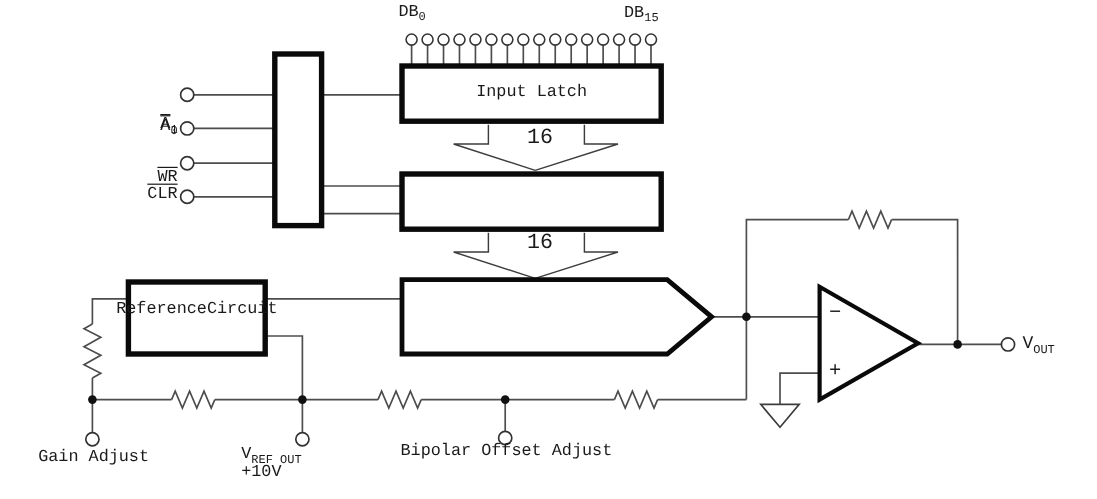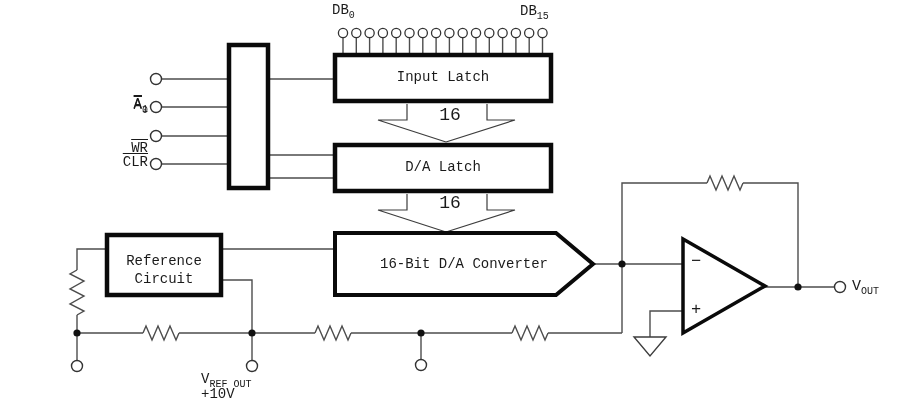--- a/index.html
+++ b/index.html
@@ -159,31 +159,31 @@
   <div class="lbl" style="left:332px; top:3px;"><span>DB</span><sub>0</sub></div>
   <div class="lbl" style="left:520px; top:4px;"><span>DB</span><sub>15</sub></div>
 
   <div class="lbl ctl" style="right:766px; top:70px;margin-top:27px;"><span class="ovl">A</span><sub>1</sub></div>
   <div class="lbl ctl" style="right:766px; top:98px;"><span class="ovl">A</span><sub>0</sub></div>
   <div class="lbl ctl" style="right:766px; top:127px;margin-top:14px;"><span class="ovl">WR</span></div>
   <div class="lbl ctl" style="right:766px; top:155px;"><span class="ovl">CLR</span></div>
 
   <div class="lbl blk-lbl" style="left:335px; top:55px; width:216px; height:46px;">Input Latch</div>
   <div class="lbl bus-w" style="left:425px; top:106px; width:50px;">16</div>
-  <div class="lbl blk-lbl" style="left:335px; top:145px; width:216px; height:46px;">D/A Latch</div>
   <div class="lbl bus-w" style="left:425px; top:194px; width:50px;">16</div>
-  <div class="lbl blk-lbl" style="left:335px; top:235px; width:258px; height:60px;">16-Bit D/A Converter</div>
-  <div class="lbl blk-lbl" style="left:107px; top:240px; width:114px; height:60px; flex-direction:column; line-height:18px;">
+  <div class="lbl blk-lbl" style="left:107px; top:228px; width:114px; height:60px; line-height:18px;">
     <span>Reference</span>
     <span>Circuit</span>
   </div>
 
   <div class="lbl sign" style="left:687px; top:253px;">−</div>
   <div class="lbl sign" style="left:687px; top:301px;">+</div>
 
   <div class="lbl" style="left:852px; top:279px; font-size:15px;"><span>V</span><sub class="small-sub">OUT</sub></div>
 
+  <div class="lbl" style="left:28px; top:374px; width:100px; text-align:center;">Gain Adjust</div>
   <div class="lbl" style="left:201px; top:372px; width:100px; text-align:left;">
     <span>V</span><sub class="small-sub">REF OUT</sub><br>
     <span>+10V</span>
   </div>
+  <div class="lbl" style="left:332px; top:369px; width:180px; text-align:center;">Bipolar Offset Adjust</div>
 
 </div>
 
 </body></html>

